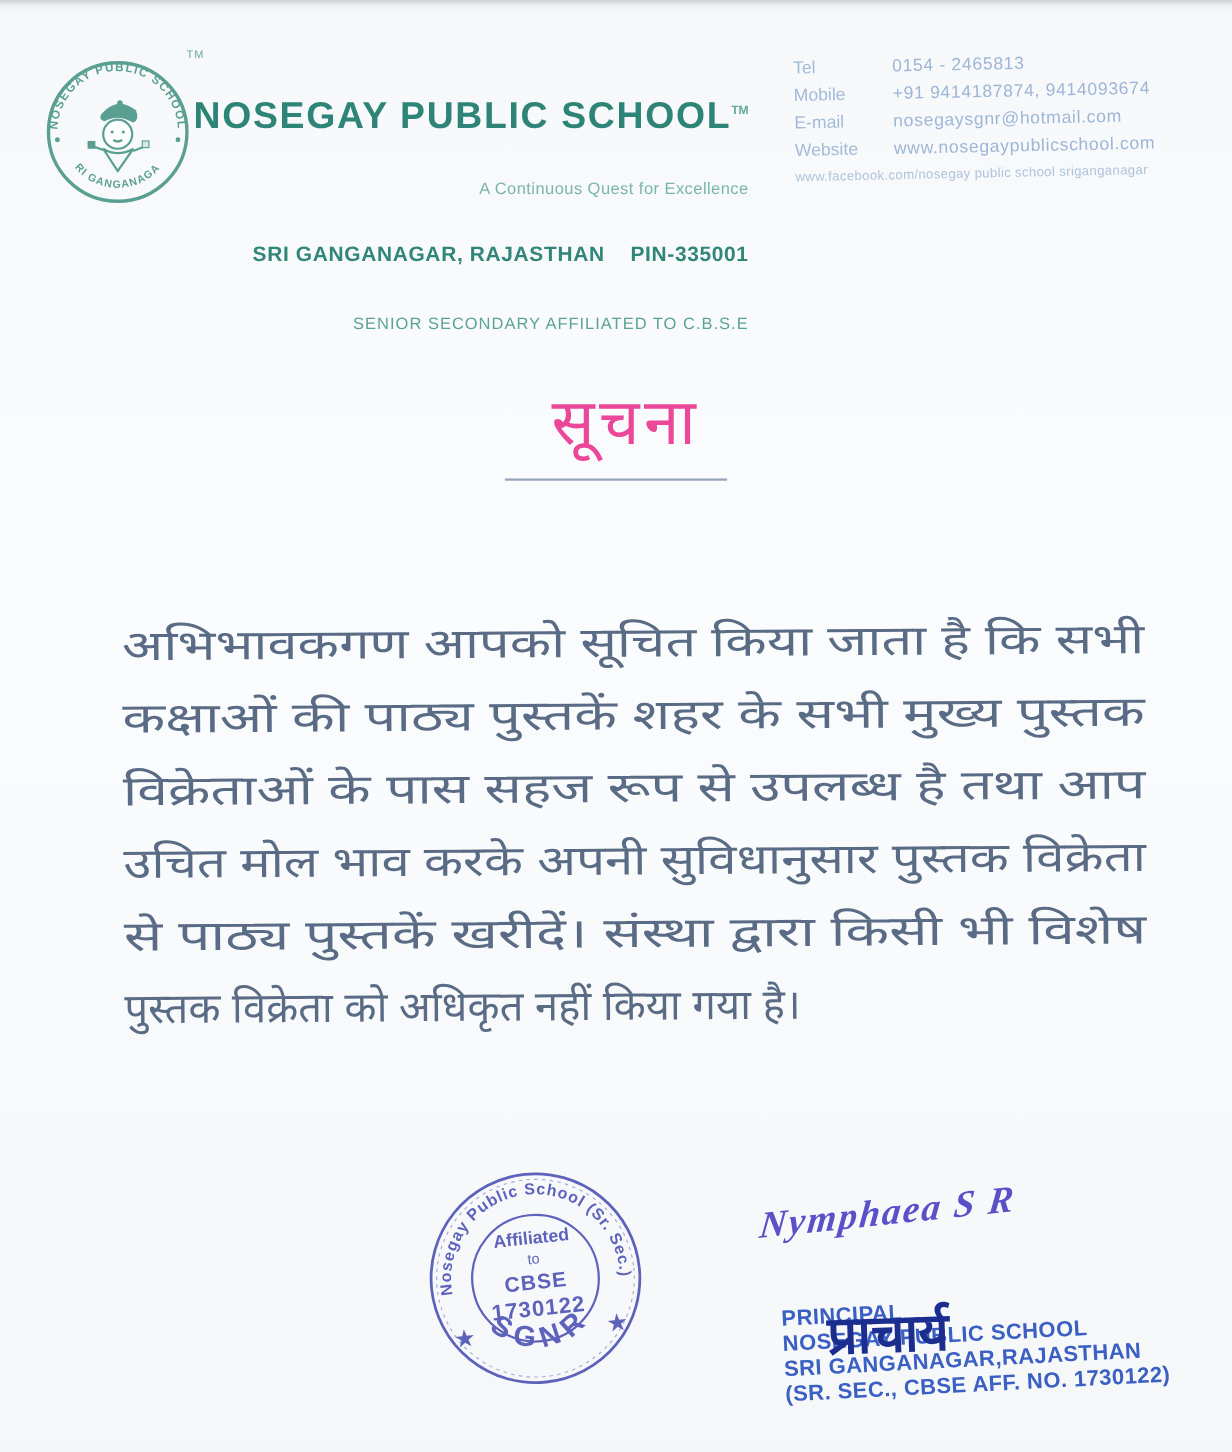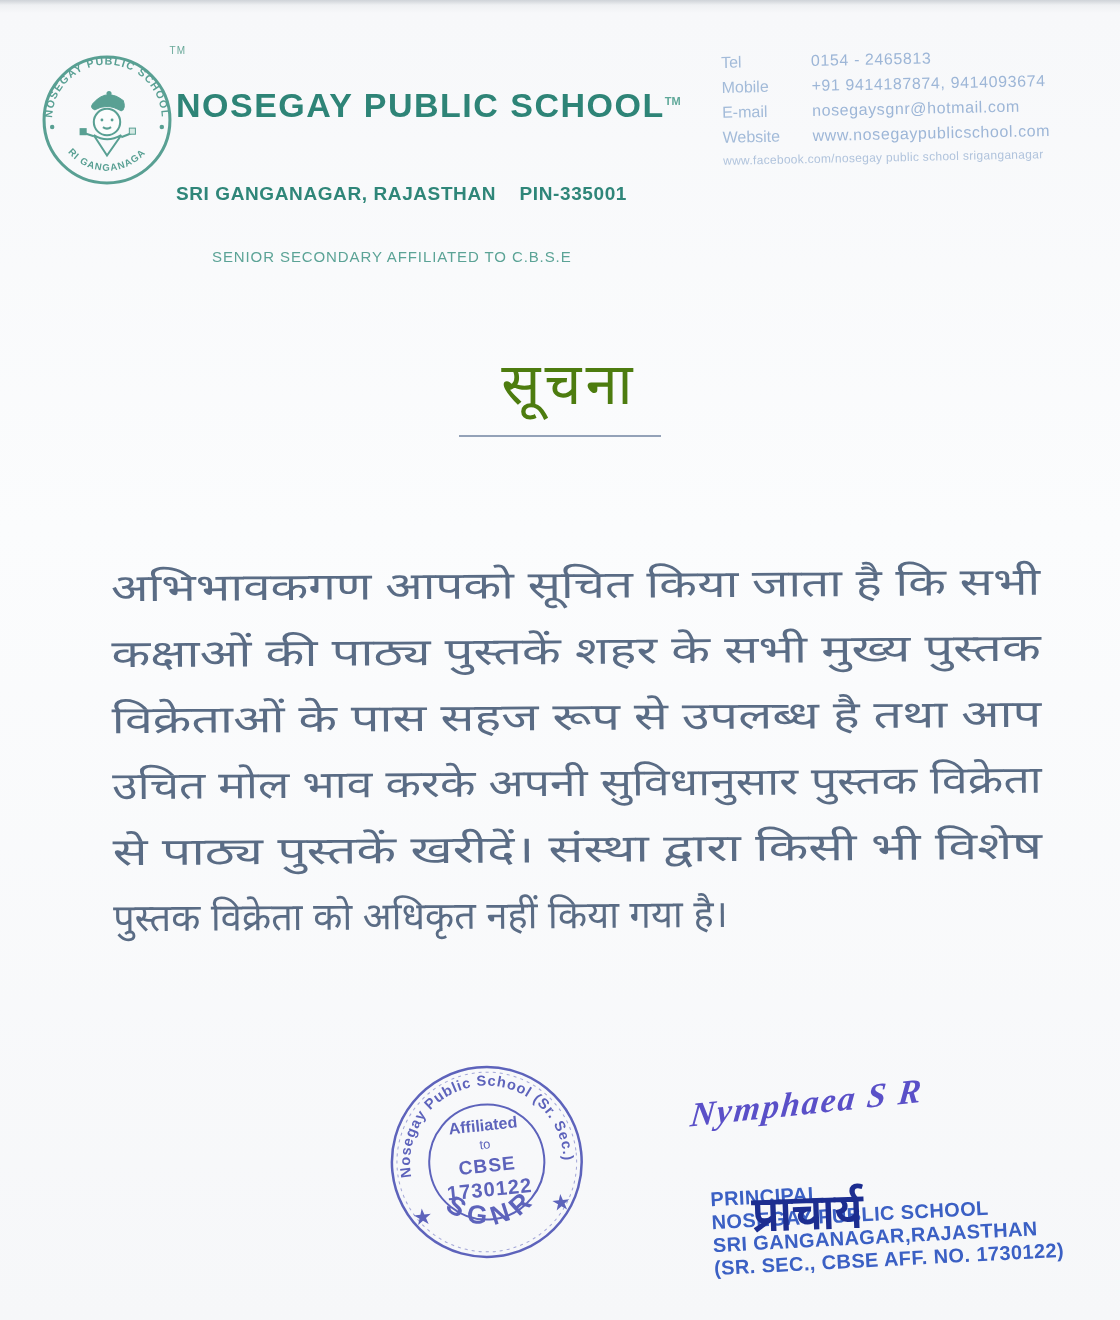--- a/index.html
+++ b/index.html
@@ -10,37 +10,37 @@
   }
   .page{position:absolute;inset:0;}
   .page::before{content:'';position:absolute;top:0;left:0;right:0;height:5px;
     background:linear-gradient(#cfd3d8,rgba(255,255,255,0));}
 
   
   .logo{position:absolute;left:40px;top:53px;width:134px;height:134px;}
   .logo svg{width:100%;height:100%;opacity:.85;}
   .logo-tm{position:absolute;right:-12px;top:-8px;font-size:10px;color:#6aa99a;letter-spacing:1px;}
 
-  .school{position:absolute;left:176px;top:50px;white-space:pre;}
+  .school{position:absolute;left:176px;top:50px;white-space:pre;text-align:right;}
   .school-name{font-size:34px;font-weight:bold;letter-spacing:1.5px;color:#2e8477;}
   .school-name sup{font-size:11px;letter-spacing:0;vertical-align:super;color:#5fa899;}
   .school-tagline{font-size:15px;color:#79b6a8;margin-top:2px;letter-spacing:.4px;}
-  .school-address{font-size:19px;font-weight:bold;color:#2f8679;margin-top:22px;letter-spacing:.6px;}
+  .school-address{font-size:19px;font-weight:bold;color:#2f8679;margin-top:5px;letter-spacing:.6px;}
   .school-aff{font-size:15px;color:#5ba396;margin-top:7px;letter-spacing:.9px;margin-left:36px;}
 
   .contact{position:absolute;left:722px;top:50px;transform:rotate(-1.2deg);
     color:#a3bbd9;font-size:16px;width:370px;}
   .contact-row{display:flex;margin-bottom:7px;}
   .contact-label{width:90px;flex:none;}
   .contact-value{letter-spacing:.6px;color:#9db6d7;}
   .contact-fb{font-size:12px;margin-top:1px;color:#b0c3dc;letter-spacing:.3px;}
 
   
   .title-wrap{position:absolute;top:342px;left:0;width:100%;text-align:center;}
-  .notice-title{display:inline-block;font-size:58px;color:#4d7c0f;letter-spacing:4px;
+  .notice-title{display:inline-block;font-size:58px;color:#ec4899;letter-spacing:4px;
     padding:0 24px 14px 42px;border-bottom:2px solid #94a2b8;text-align:right;}
 
   
   .notice-body{position:absolute;left:112px;top:552px;width:930px;
     transform:rotate(-.4deg);color:#5a6c85;}
   .body-line{height:66px;line-height:66px;font-size:38px;white-space:nowrap;}
   .body-line>span{display:inline-block;white-space:nowrap;transform-origin:left center;}
 
   
   .round-stamp{position:absolute;left:386px;top:1058px;width:202px;height:212px;
@@ -89,20 +89,21 @@
         <rect x="39" y="74" width="7" height="7" fill="#3e9182" stroke="none"></rect>
         <path d="M 80,83 L 90,79"></path>
         <rect x="88" y="74" width="6" height="6" fill="#cfe7e0" stroke="#3e9182" stroke-width="1"></rect>
       </g>
     </svg>
     <span class="logo-tm">TM</span>
   </div>
 
   <div class="school">
     <div class="school-name"><span>NOSEGAY PUBLIC SCHOOL</span><sup>TM</sup></div>
+    <div class="school-tagline">A Continuous Quest for Excellence</div>
     <div class="school-address">SRI GANGANAGAR, RAJASTHAN    PIN-335001</div>
     <div class="school-aff">SENIOR SECONDARY AFFILIATED TO C.B.S.E</div>
   </div>
 
   <div class="contact">
     <div class="contact-row">
       <span class="contact-label">Tel</span>
       <span class="contact-value">0154 - 2465813</span>
     </div>
     <div class="contact-row">

